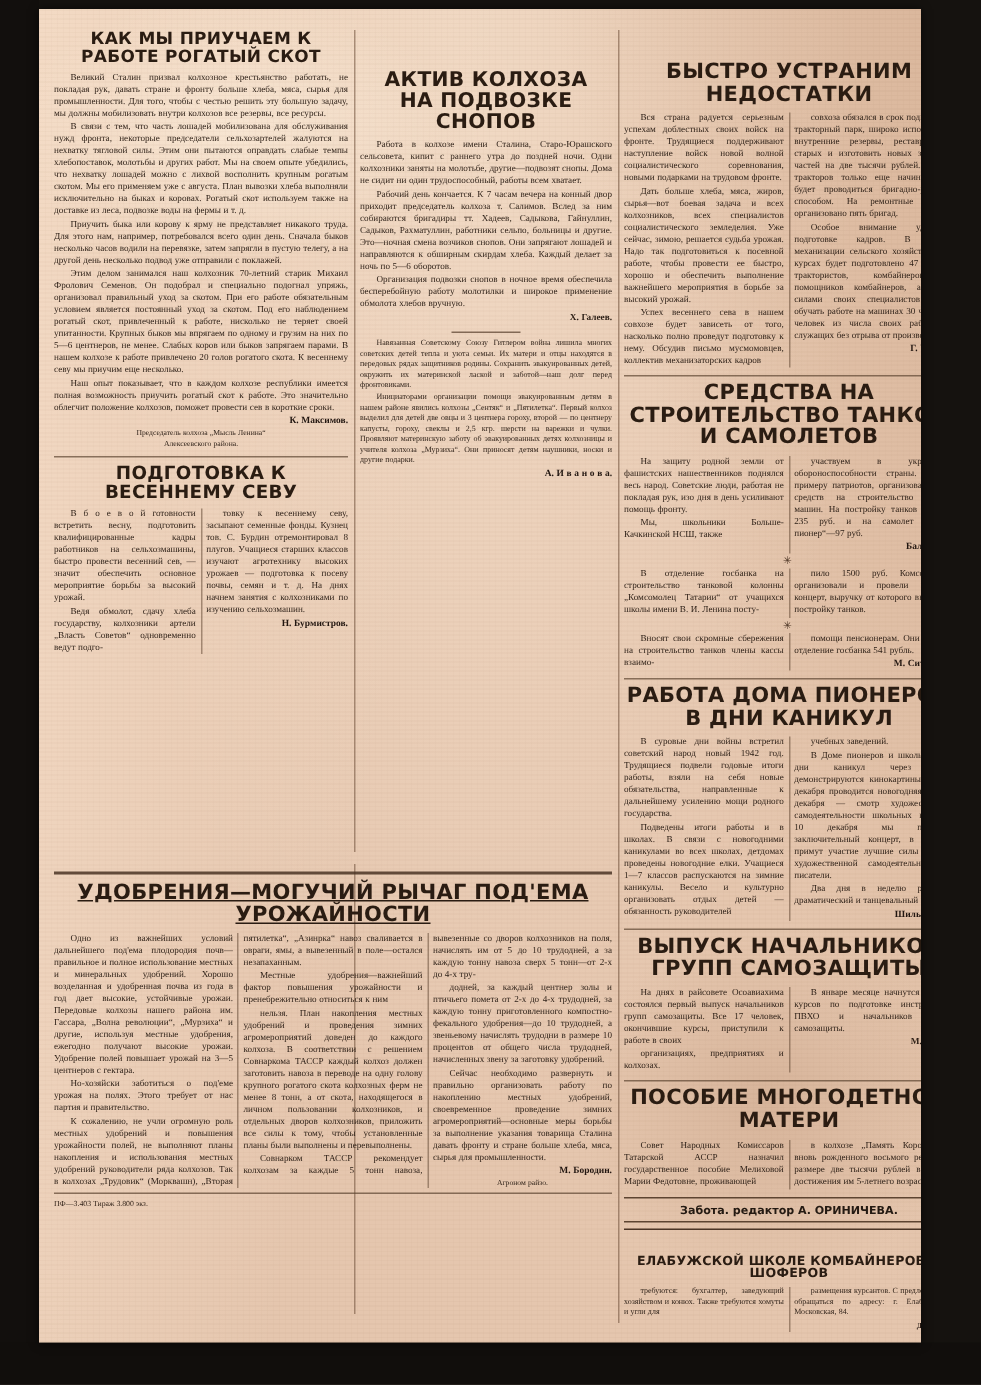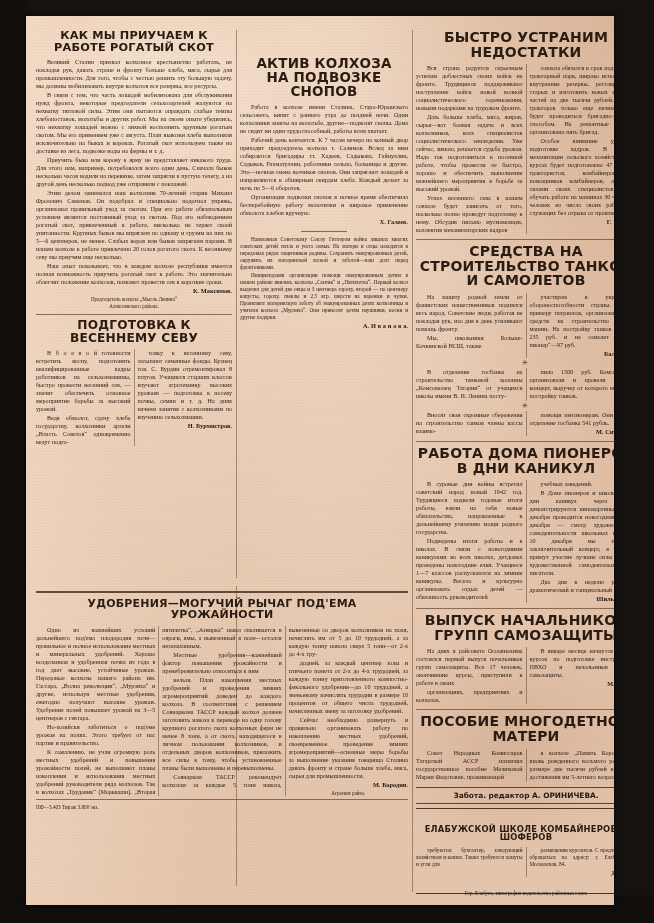--- a/index.html
+++ b/index.html
@@ -6,21 +6,21 @@
   html,body{margin:0;padding:0;background:#0e0c0a;}
   body{width:654px;height:923px;overflow:hidden;
        font-family:"Liberation Serif","DejaVu Serif",serif;}
 
   
   #scan{position:relative;width:654px;height:923px;background:#15120f;overflow:hidden;}
   #darkleft{position:absolute;left:0;top:0;width:26px;height:923px;background:#120f0d;}
   #darkbottom{position:absolute;left:0;bottom:0;width:654px;height:28px;background:#110e0c;}
 
   #page{
-    position:absolute;left:26px;top:16px;width:588px;height:889px;
+    position:absolute;left:26px;top:6px;width:588px;height:889px;
     background:#e5c6ae;
     background-image:
       linear-gradient(100deg,rgba(255,235,215,.55) 0%,rgba(224,190,162,0) 42%),
       linear-gradient(255deg,rgba(206,166,136,.45) 0%,rgba(206,166,136,0) 30%),
       radial-gradient(ellipse at 50% 10%,rgba(255,240,222,.45),rgba(255,240,222,0) 60%);
     box-shadow:0 0 6px rgba(0,0,0,.6);
     overflow:hidden;
   }
   .grain{position:absolute;inset:0;pointer-events:none;opacity:.30;
     background-image:
@@ -30,34 +30,34 @@
     background:radial-gradient(ellipse,rgba(255,245,228,.5),rgba(255,245,228,0) 70%);pointer-events:none;}
   .stain2{position:absolute;right:-30px;bottom:40px;width:260px;height:240px;border-radius:50%;
     background:radial-gradient(ellipse,rgba(188,146,116,.35),rgba(188,146,116,0) 70%);pointer-events:none;}
 
   
   #content{position:absolute;left:10px;top:14px;width:600px;height:862px;color:#241a12;}
 
   .col{position:absolute;top:0;}
   #colA{left:0;width:196px;}
   #colB{left:204px;width:168px;margin-top:26px;}
-  #colC{left:380px;width:220px;}
+  #colC{left:380px;width:220px;margin-top:21px;}
 
   .vrule{position:absolute;top:0;width:1px;background:#6b4c36;opacity:.55;}
 
   h1.head{
     font-family:"DejaVu Sans","Liberation Sans",sans-serif;
     font-weight:bold;text-align:center;text-transform:uppercase;
     letter-spacing:.2px;color:#2a1c12;margin:0 0 5px 0;
     line-height:1.04;
   }
   .h-main{font-size:11.3px;}
   .h-mid{font-size:13.5px;text-transform:none;}
   .h-right{font-size:14px;text-transform:none;letter-spacing:0;}
-  .h-wide{font-size:11px;text-transform:none;}
+  .h-wide{font-size:14px;text-transform:none;text-decoration:underline;}
   .h-small{font-size:12.2px;text-transform:none;}
 
   p{margin:0 0 1px 0;text-indent:11px;text-align:justify;
     font-size:6.1px;line-height:8.0px;color:#2b1e15;
     -webkit-hyphens:auto;hyphens:auto;word-spacing:.2px;}
   p.tiny{font-size:5.3px;line-height:7.0px;}
   .sig{text-align:right;font-weight:bold;font-size:6.3px;margin-top:1px;
        text-indent:0;color:#221610;}
   .sigsub{text-align:center;font-size:5.1px;line-height:6.2px;text-indent:0;margin-top:1px;}
   .siginline{text-align:right;font-weight:bold;font-size:6.2px;text-indent:0;}

